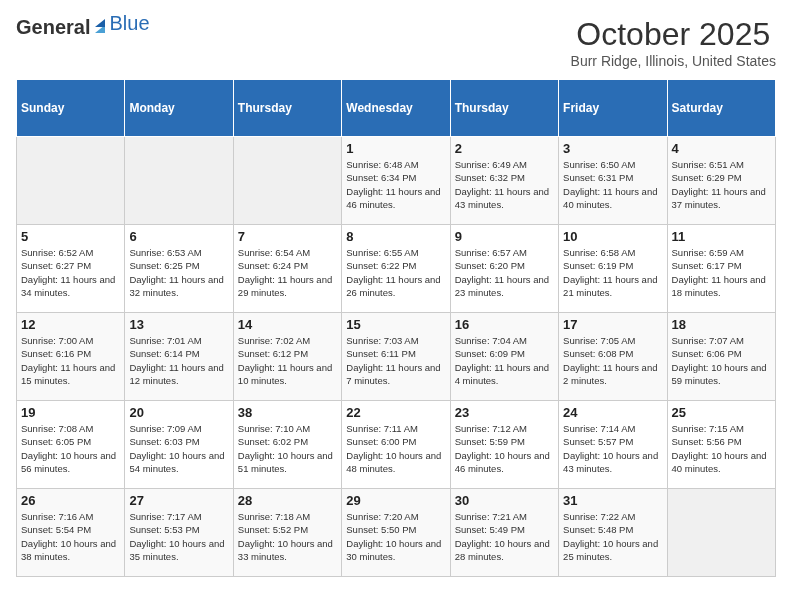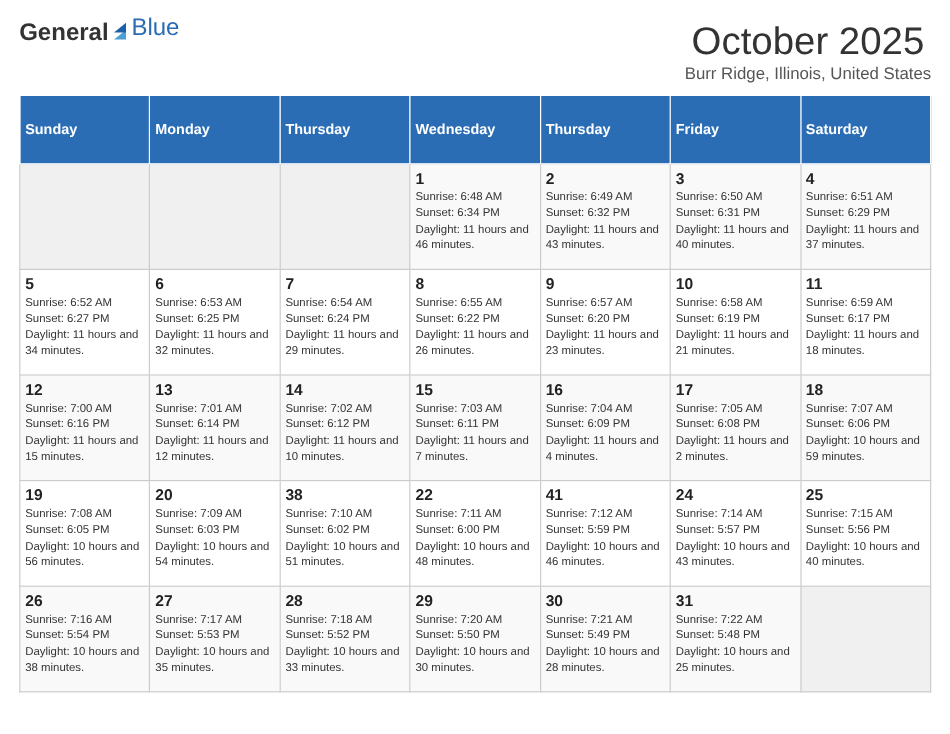--- a/index.html
+++ b/index.html
@@ -203,21 +203,21 @@
         </td>
         <td>
           <div class="day-number">38</div>
           <div class="day-info">Sunrise: 7:10 AM<br>Sunset: 6:02 PM<br>Daylight: 10 hours and 51 minutes.</div>
         </td>
         <td>
           <div class="day-number">22</div>
           <div class="day-info">Sunrise: 7:11 AM<br>Sunset: 6:00 PM<br>Daylight: 10 hours and 48 minutes.</div>
         </td>
         <td>
-          <div class="day-number">41</div>
+          <div class="day-number">23</div>
           <div class="day-info">Sunrise: 7:12 AM<br>Sunset: 5:59 PM<br>Daylight: 10 hours and 46 minutes.</div>
         </td>
         <td>
           <div class="day-number">24</div>
           <div class="day-info">Sunrise: 7:14 AM<br>Sunset: 5:57 PM<br>Daylight: 10 hours and 43 minutes.</div>
         </td>
         <td>
           <div class="day-number">25</div>
           <div class="day-info">Sunrise: 7:15 AM<br>Sunset: 5:56 PM<br>Daylight: 10 hours and 40 minutes.</div>
         </td>

